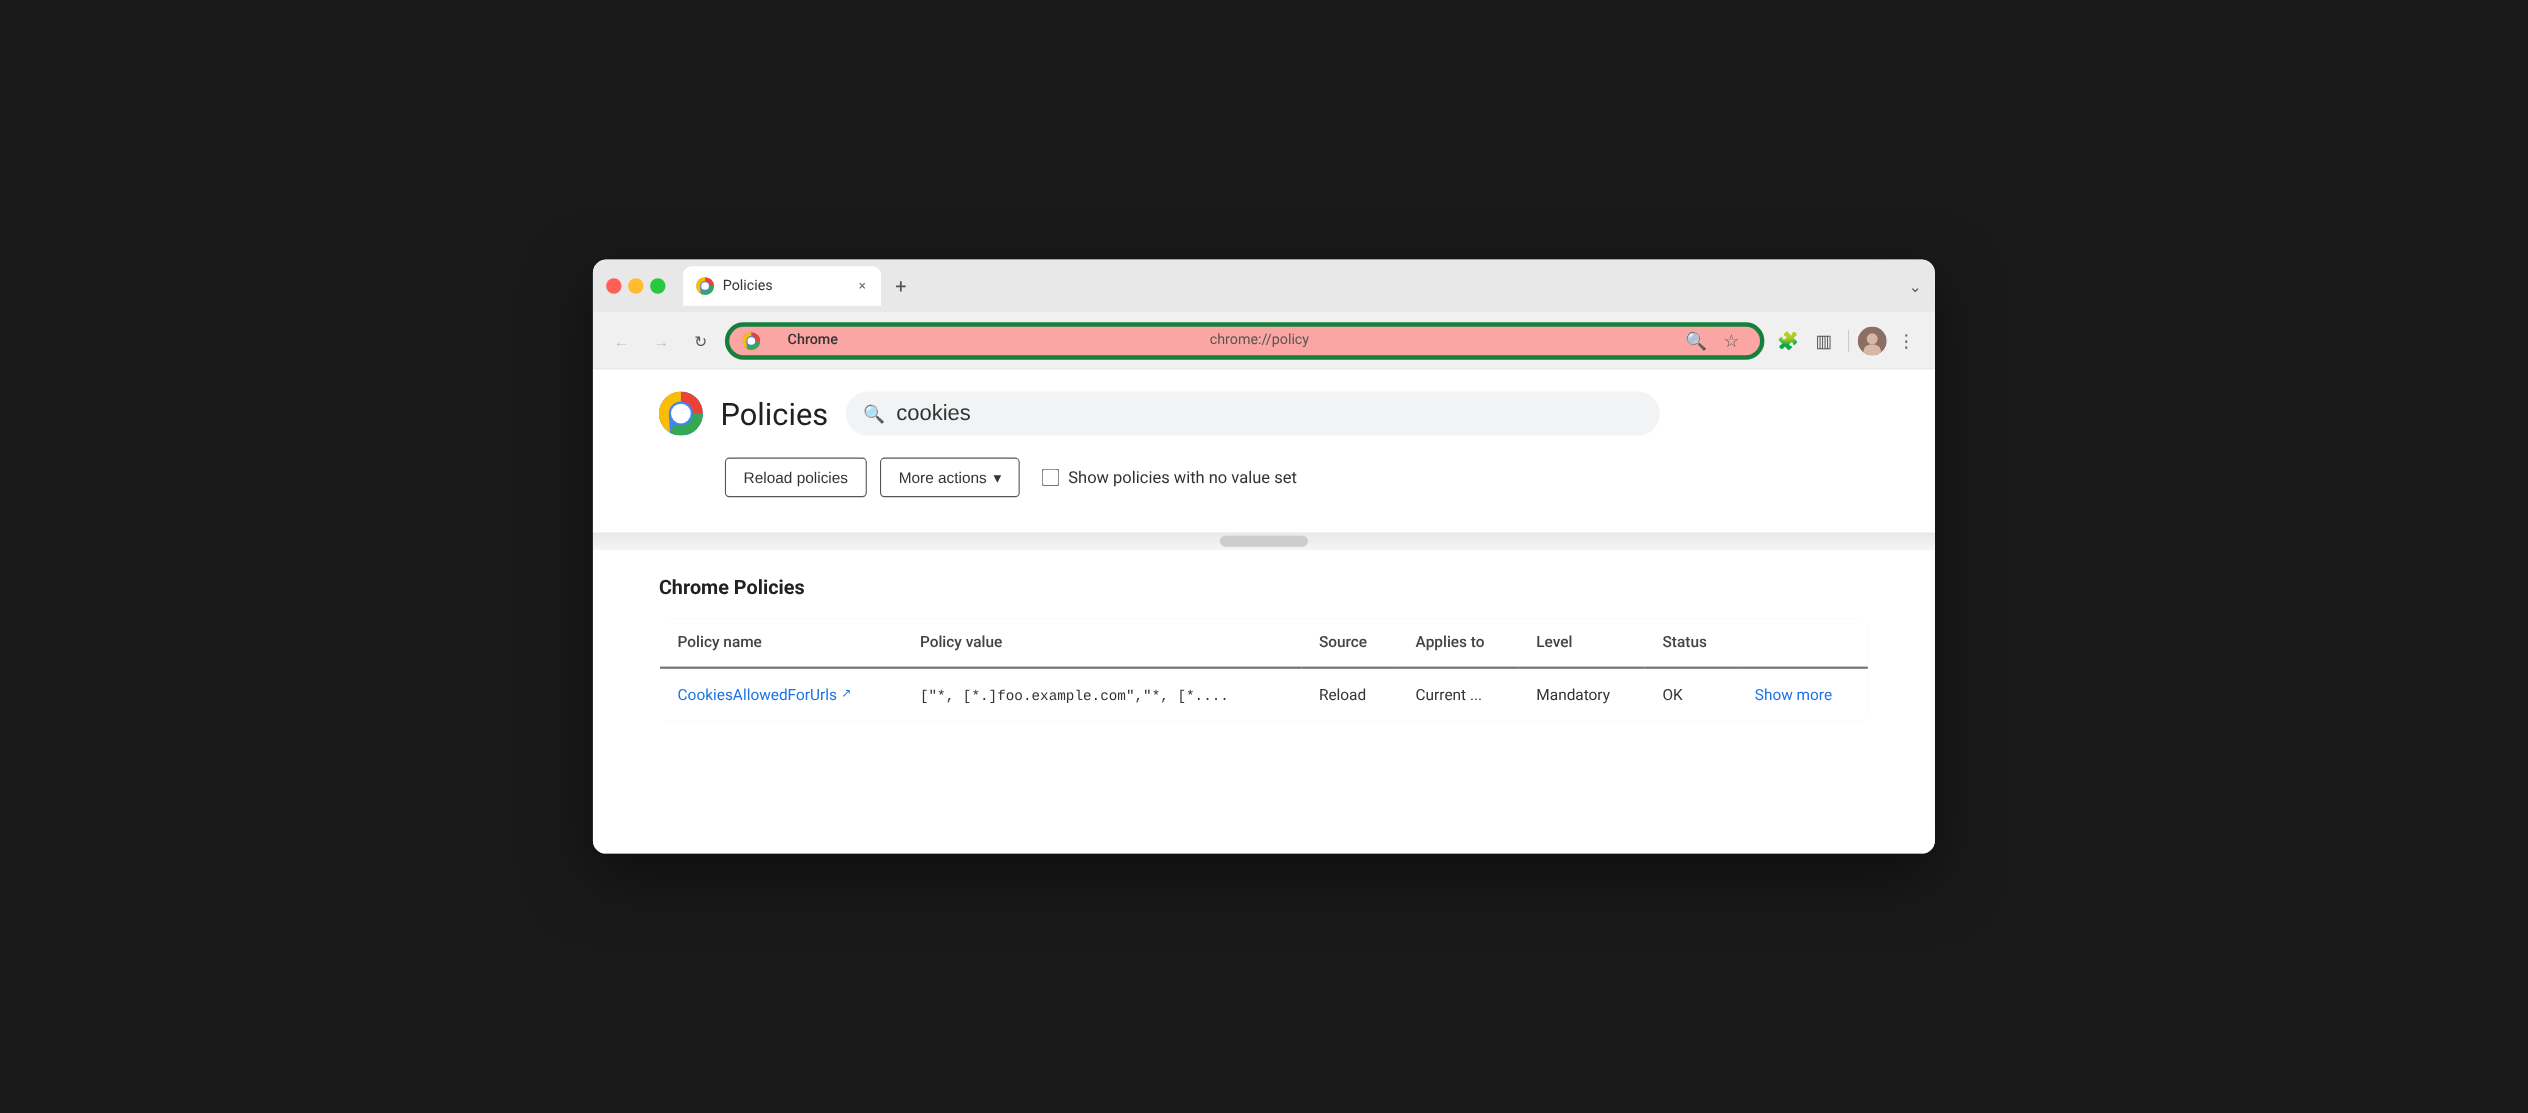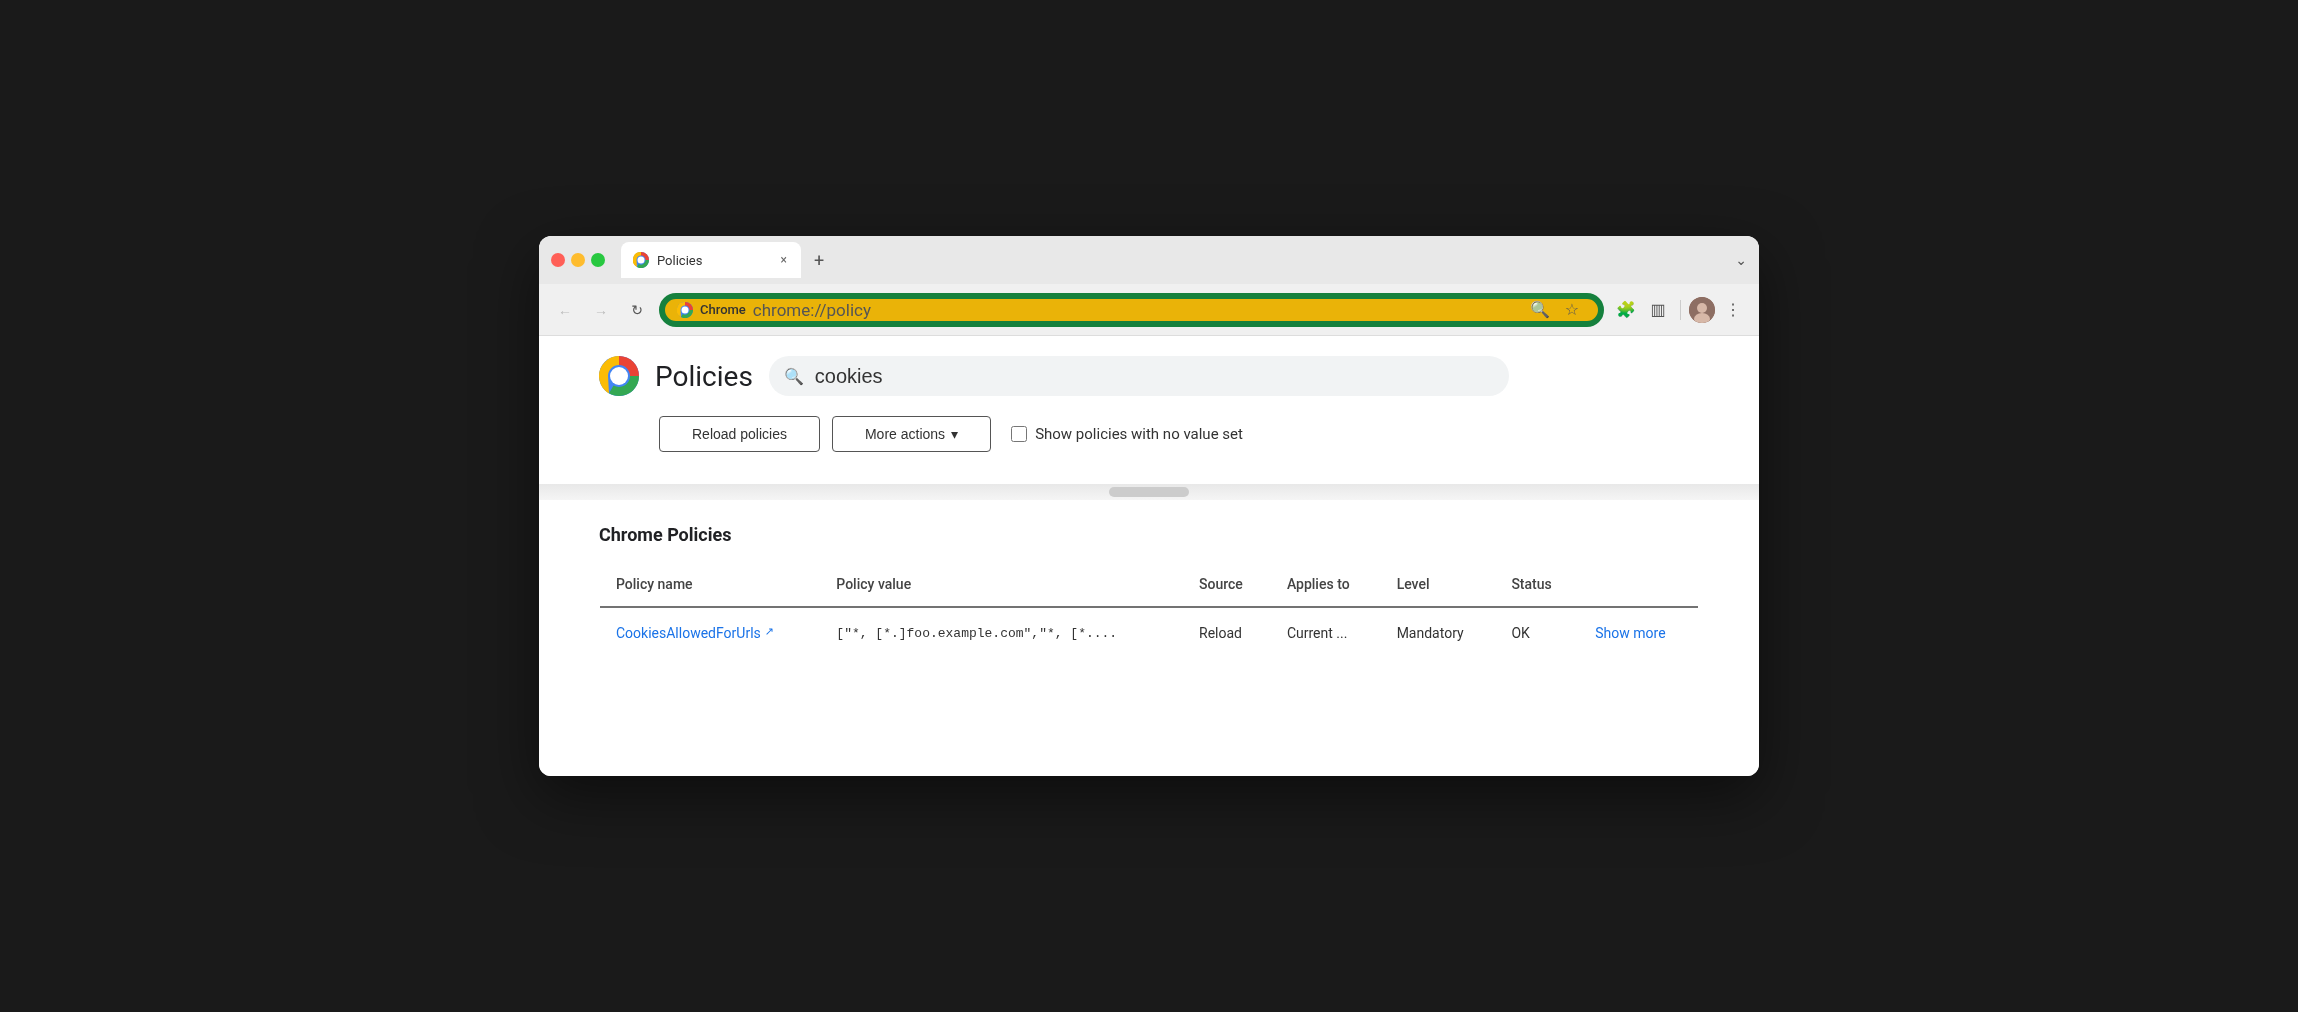--- a/index.html
+++ b/index.html
@@ -121,39 +121,40 @@
       color: #555;
       font-size: 14px;
       background: none;
       border: none;
     }
     .nav-btn.disabled { color: #bbb; cursor: default; }
 
     .address-bar {
       flex: 1;
       height: 34px;
-      background: #eab308;
+      background: #fca5a5;
       border-radius: 20px;
       display: flex;
       align-items: center;
       padding: 0 12px;
-      gap: 7px;
-      border: 6px solid #15803d;
+      gap: 25px;
+      border: 4px solid #15803d;
     }
 
     .address-source {
       font-size: 13px;
       font-weight: 500;
       color: #333;
     }
 
     .address-url {
-      font-size: 17px;
+      font-size: 13px;
       color: #555;
       flex: 1;
+      text-align: center;
     }
 
     .nav-icons {
       display: flex;
       align-items: center;
       gap: 4px;
     }
 
     .nav-icon-btn {
       width: 28px;
@@ -243,21 +244,21 @@
 
     .toolbar {
       display: flex;
       align-items: center;
       gap: 12px;
       padding: 0 60px 16px 60px;
     }
 
     .btn-outline {
       height: 36px;
-      padding: 0 32px;
+      padding: 0 16px;
       border: 1.5px solid #555;
       border-radius: 4px;
       background: #fff;
       font-size: 14px;
       color: #333;
       cursor: pointer;
       display: flex;
       align-items: center;
       gap: 6px;
     }

